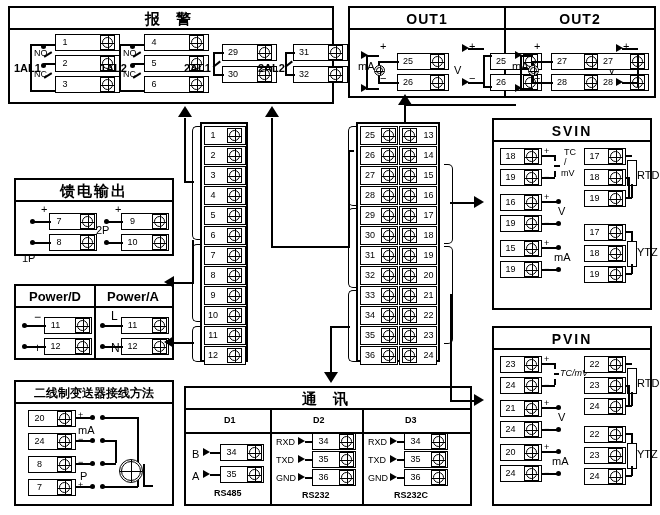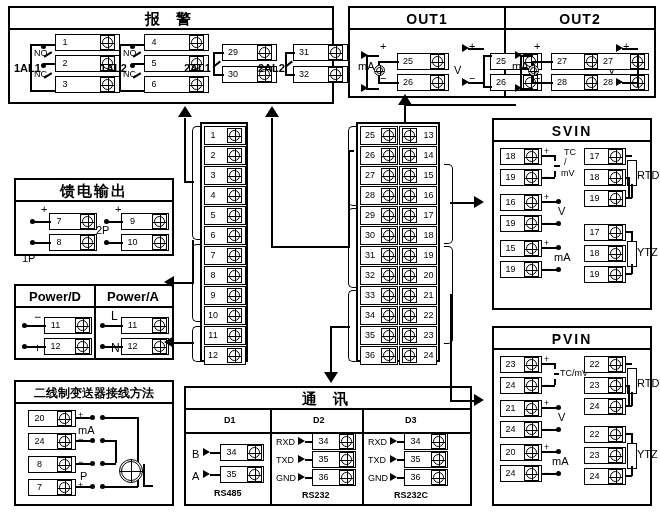--- a/index.html
+++ b/index.html
@@ -634,21 +634,21 @@
           </span>
         </div>
       <div class="trow" style="left:6px;top:27px;width:42px;">
           <span class="tnum" style="left:1px;top:0;width:17px;">24</span>
           <span class="term" style="left:23px;top:0px;">
             <i></i>
           </span>
         </div>
       <div class="lbl" style="left:50px;top:4px;">+</div>
       <div class="lbl" style="left:50px;top:30px;">−</div>
-      <div class="lbl" style="left:66px;top:18px;">TC/mV</div>
+      <div class="lbl" style="left:66px;top:18px;font-style:italic;">TC/mV</div>
       <div class="ln lnh" style="left:48px;top:13px;width:13px;"></div>
       <div class="ln lnh" style="left:48px;top:35px;width:13px;"></div>
       <div class="ln lnv" style="left:60px;top:13px;height:6px;"></div>
       <div class="ln lnv" style="left:60px;top:29px;height:6px;"></div>
       <div class="ln lnh" style="left:60px;top:23px;width:5px;"></div>
 
       <div class="trow" style="left:6px;top:50px;width:42px;">
           <span class="tnum" style="left:1px;top:0;width:17px;">21</span>
           <span class="term" style="left:23px;top:0px;">
             <i></i>

